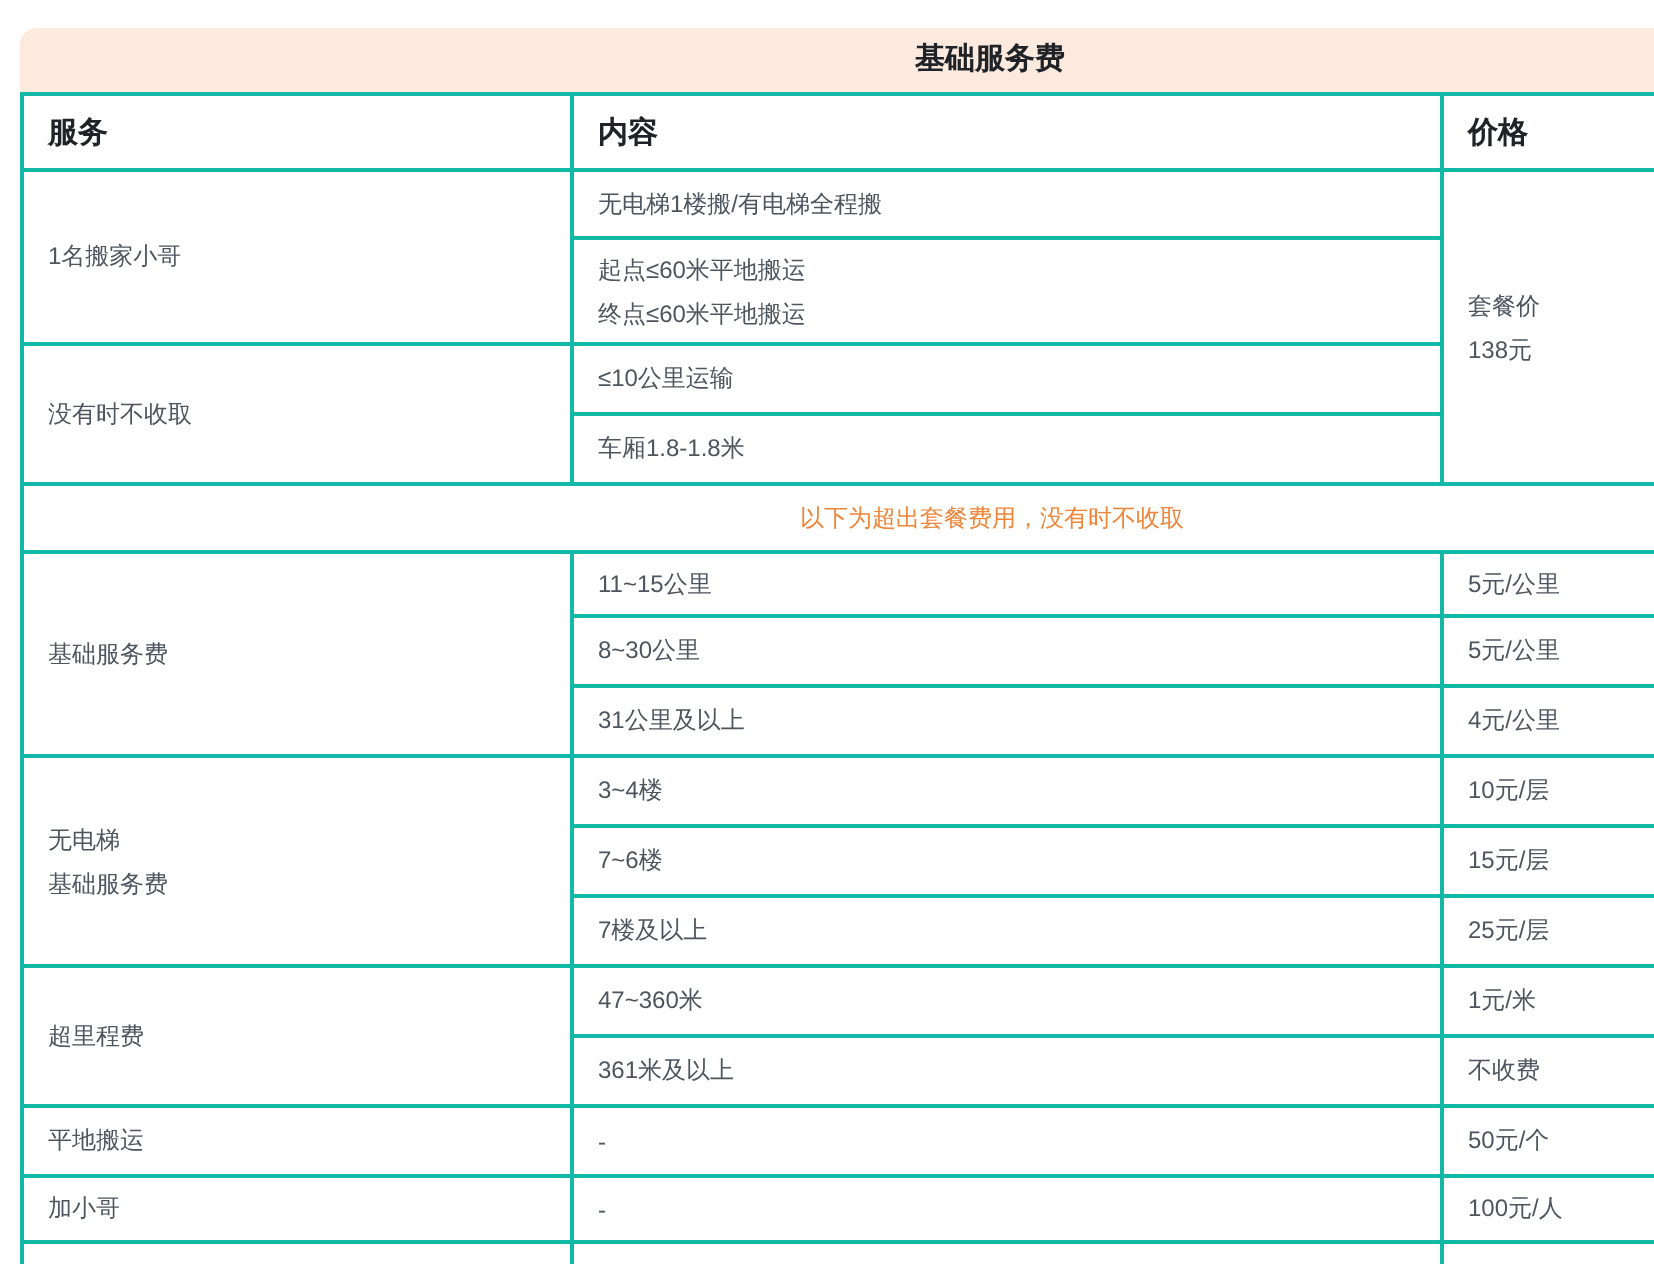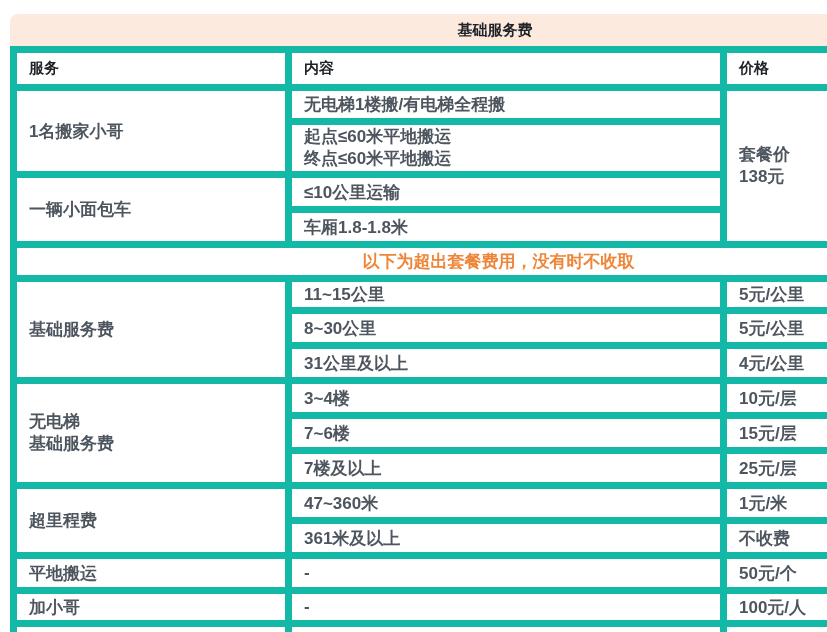--- a/index.html
+++ b/index.html
@@ -30,38 +30,38 @@
     font-size: 15px;
     color: #1f2226;
   }
   table.pricing {
     border-collapse: collapse;
     width: 100%;
     table-layout: fixed;
   }
   table.pricing th,
   table.pricing td {
-    border: 7px solid #14b8a6;
+    border: 2px solid #14b8a6;
     vertical-align: middle;
     text-align: left;
     padding: 0 8px 0 12px;
     box-sizing: border-box;
     overflow: hidden;
   }
   table.pricing th {
     font-size: 15px;
     font-weight: bold;
     color: #1f2226;
     height: 38px;
     background: #ffffff;
   }
   table.pricing td {
-    font-size: 17px;
+    font-size: 12px;
     color: #4d555e;
-    font-weight: bold;
+    font-weight: normal;
   }
   .pre { white-space: pre-line; line-height: 22px; }
   .h32 { height: 32px; }
   .h33 { height: 33px; }
   .h34 { height: 34px; }
   .h35 { height: 35px; }
   .h53 { height: 53px; }
   .h30 { height: 30px; }
   tr.note-row td {
     text-align: center;
@@ -96,21 +96,21 @@
         <td>无电梯1楼搬/有电梯全程搬</td>
         <td rowspan="4" class="pre">套餐价
 138元</td>
       </tr>
       <tr class="h53">
         <td class="pre">起点≤60米平地搬运
 终点≤60米平地搬运</td>
       </tr>
 
       <tr class="h35">
-        <td rowspan="2">一辆小面包车</td>
+        <td rowspan="2">没有时不收取</td>
         <td>≤10公里运输</td>
       </tr>
       <tr class="h35">
         <td>车厢1.8-1.8米</td>
       </tr>
 
       <tr class="note-row h34">
         <td colspan="3">以下为超出套餐费用，没有时不收取</td>
       </tr>
 

